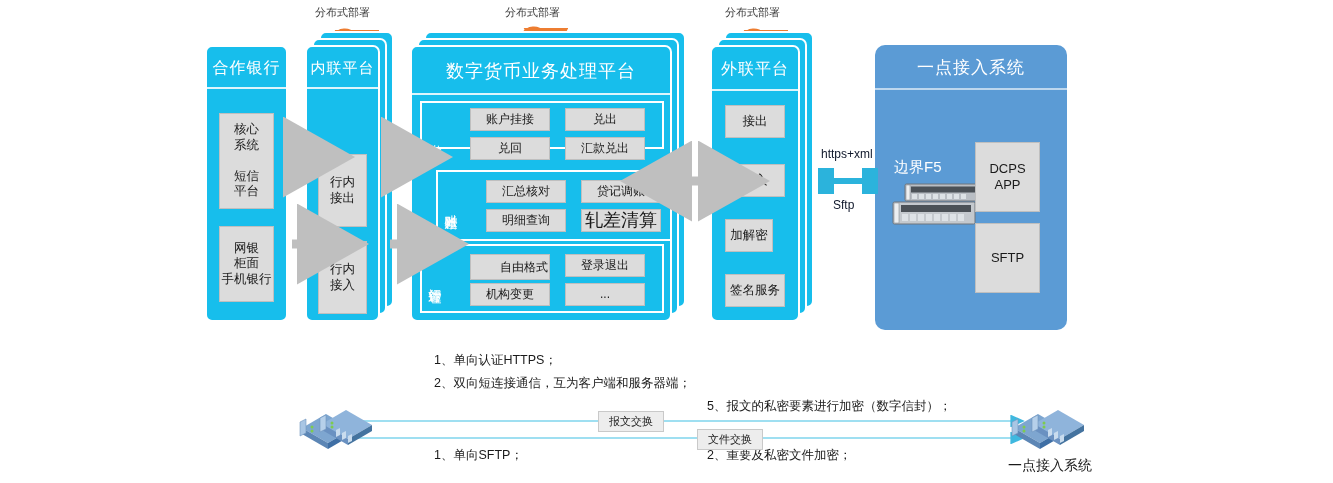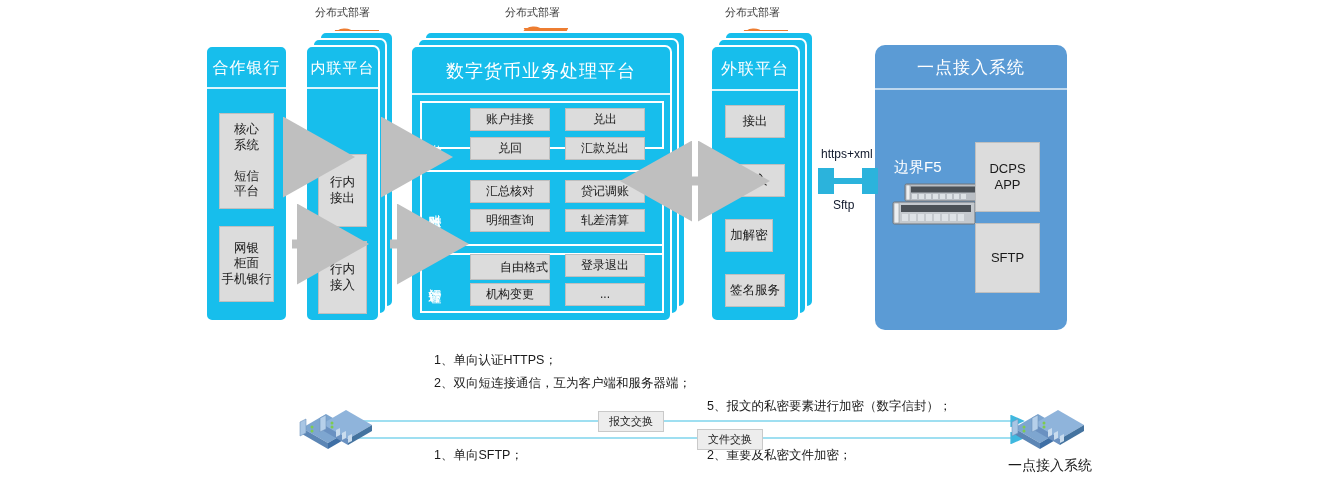--- a/index.html
+++ b/index.html
@@ -184,26 +184,26 @@
       <div class="panel-body" style="height:225px;">
 
         <div class="subgroup" style="left:8px; top:6px; width:244px; height:48px;">
           <div class="vlabel" style="left:3px; top:6px; width:20px; height:52px; font-size:13px;">支付</div>
           <div class="chip" style="left:48px; top:5px; width:80px; height:23px; font-size:12px;">账户挂接</div>
           <div class="chip" style="left:143px; top:5px; width:80px; height:23px; font-size:12px;">兑出</div>
           <div class="chip" style="left:48px; top:34px; width:80px; height:23px; font-size:12px;">兑回</div>
           <div class="chip" style="left:143px; top:34px; width:80px; height:23px; font-size:12px;">汇款兑出</div>
         </div>
 
-        <div class="subgroup" style="left:8px; top:75px; width:244px; height:85px;padding-left:41px;">
+        <div class="subgroup" style="left:24px; top:75px; width:244px; height:71px;padding-left:41px;">
           <div class="vlabel" style="left:3px; top:4px; width:20px; height:60px; font-size:13px;">对账差错</div>
           <div class="chip" style="left:48px; top:8px; width:80px; height:23px; font-size:12px;">汇总核对</div>
           <div class="chip" style="left:143px; top:8px; width:80px; height:23px; font-size:12px;">贷记调账</div>
           <div class="chip" style="left:48px; top:37px; width:80px; height:23px; font-size:12px;">明细查询</div>
-          <div class="chip" style="left:143px; top:37px; width:80px; height:23px; font-size:12px;">轧差清算</div>
+          <div class="chip" style="left:143px; top:37px; width:80px; height:23px; font-size:18px;">轧差清算</div>
         </div>
 
         <div class="subgroup" style="left:8px; top:149px; width:244px; height:69px;">
           <div class="vlabel" style="left:3px; top:4px; width:20px; height:60px; font-size:13px;">运行管理</div>
           <div class="chip" style="left:48px; top:8px; width:80px; height:26px; font-size:12px;padding-left:28px;">自由格式</div>
           <div class="chip" style="left:143px; top:8px; width:80px; height:23px; font-size:12px;">登录退出</div>
           <div class="chip" style="left:48px; top:37px; width:80px; height:23px; font-size:12px;">机构变更</div>
           <div class="chip" style="left:143px; top:37px; width:80px; height:23px; font-size:12px;">...</div>
         </div>
 

